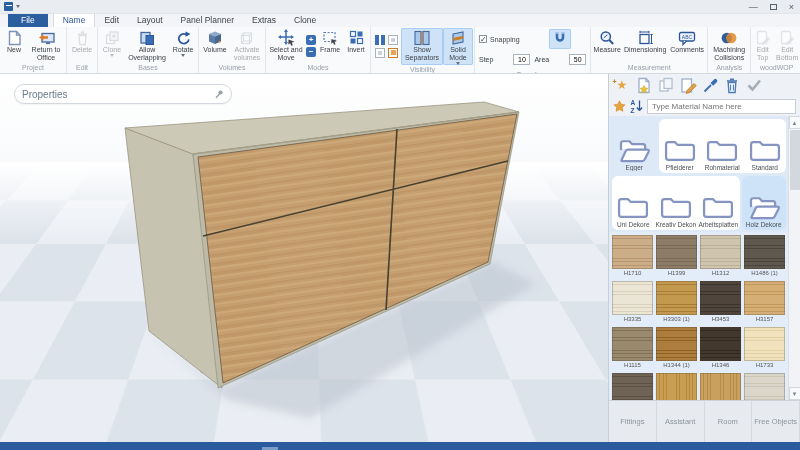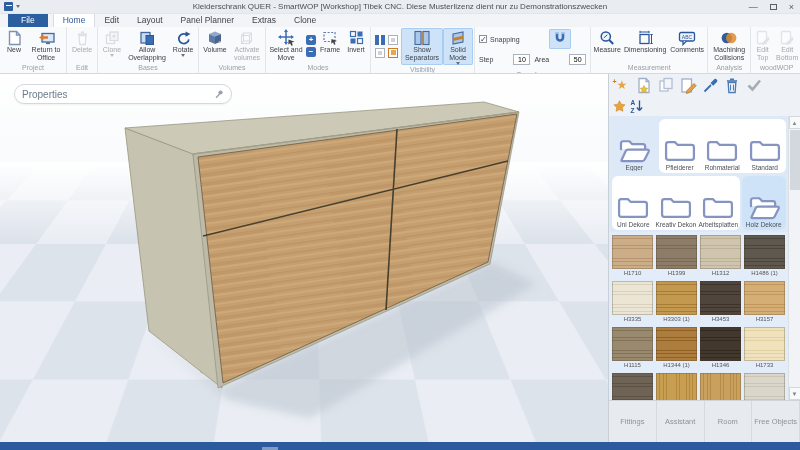--- a/index.html
+++ b/index.html
@@ -87,31 +87,30 @@
 </head>
 <body>
 
 <div id="app">
 
   <div class="titlebar">
     <div class="qat">
       <span class="appico"></span>
       <span class="dd"></span>
     </div>
-    <div class="titletext">Kleiderschrank QUER - SmartWOP [Workshop] Tibek CNC. Diese Musterlizenz dient nur zu Demonstrationszwecken</div>
     <div class="wbtns">
       <span>—</span>
       <span class="maxbox"></span>
       <span>×</span>
     </div>
   </div>
 
   <div class="menurow" id="menu-tabs">
       <div class="mtab file">File</div>
-      <div class="mtab active">Home</div>
+      <div class="mtab active">Name</div>
       <div class="mtab">Edit</div>
       <div class="mtab">Layout</div>
       <div class="mtab">Panel Planner</div>
       <div class="mtab">Extras</div>
       <div class="mtab">Clone</div>
     </div>
 
   <div class="ribbon">
 
     <div class="rgroup">
@@ -487,20 +486,21 @@
     </div>
     <div class="msearch">
       <svg width="13" height="13" viewBox="0 0 13 13">
           <path d="M6.5 .8 l1.7 3.4 3.8.6-2.7 2.7.6 3.8-3.4-1.8-3.4 1.8.6-3.8L1 4.8l3.8-.6z" fill="#e7a33c" stroke="#cf8a22" stroke-width=".6"></path>
         </svg>
       <svg width="15" height="16" viewBox="0 0 15 16">
           <text x="1.5" y="7" font-size="6.5" font-weight="bold" fill="#2b579a" font-family="Liberation Sans,sans-serif">A</text>
           <text x="1.5" y="15" font-size="6.5" font-weight="bold" fill="#2b579a" font-family="Liberation Sans,sans-serif">Z</text>
           <path d="M10.5 2.5 v10 M10.5 12.5 l-2.6-3 M10.5 12.5 l2.6-3" stroke="#2b579a" stroke-width="1.3" fill="none"></path>
         </svg>
+      <input placeholder="Type Material Name here" style="">
     </div>
     <div class="mbody">
       <div class="mfolders" id="folders">
           <div class="frow">
             <div class="fcell">
               <svg width="34" height="26" viewBox="0 0 36 28">
                 <path d="M4 12 V6 q0-2.5 2.5-2.5 h6.5 l3 3 h11.5 q2.5 0 2.5 2.5 v2" fill="#fff" stroke="#8594c1" stroke-width="2.4" stroke-linecap="round"></path>
                 <path d="M4.5 24 l4.6-10 q.7-1.6 2.5-1.6 h20.5 q2.7 0 1.6 2.4 l-4.2 8.4 q-.8 1.6-2.6 1.6 h-20 q-2.9 0-2.4-.8z" fill="#fff" stroke="#8594c1" stroke-width="2.4"></path>
               </svg>
               <span class="flbl">Egger</span>

